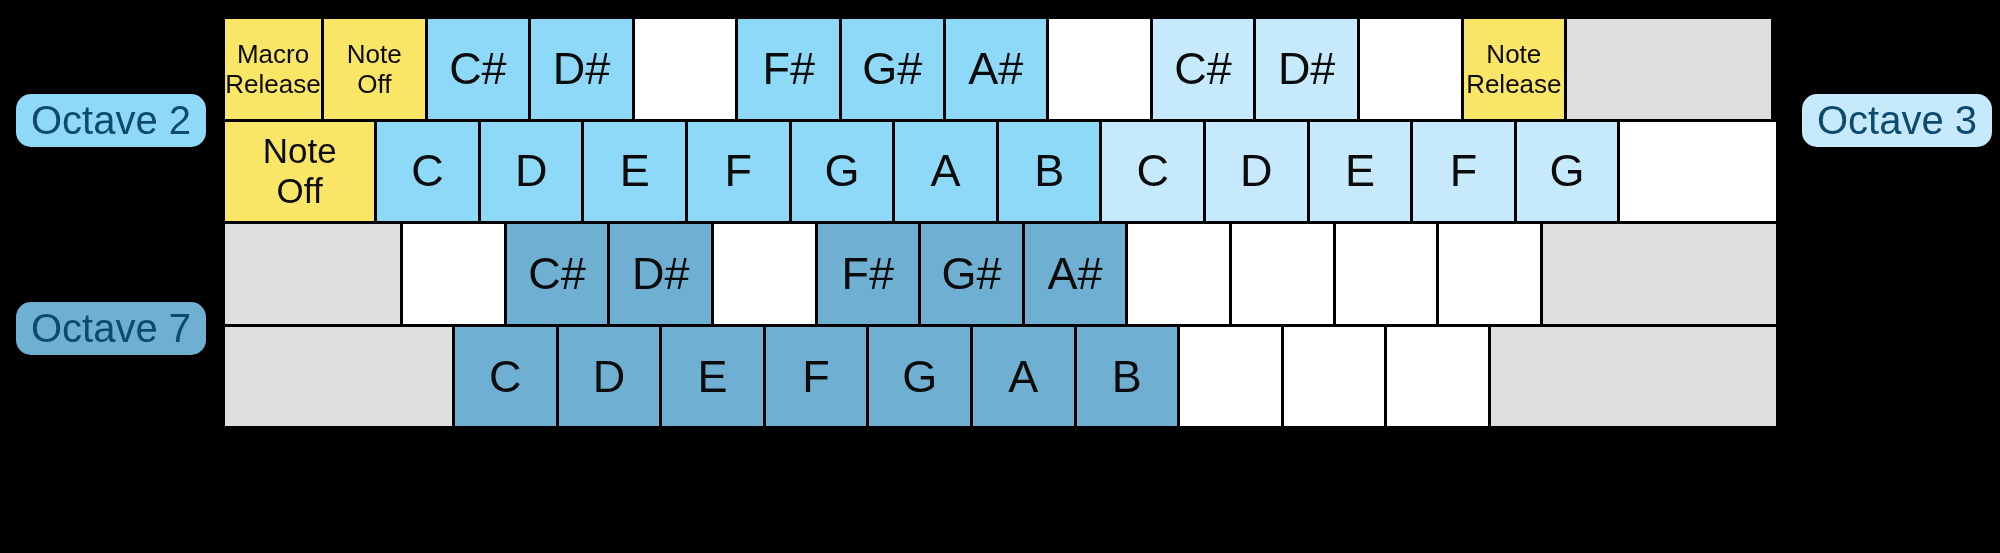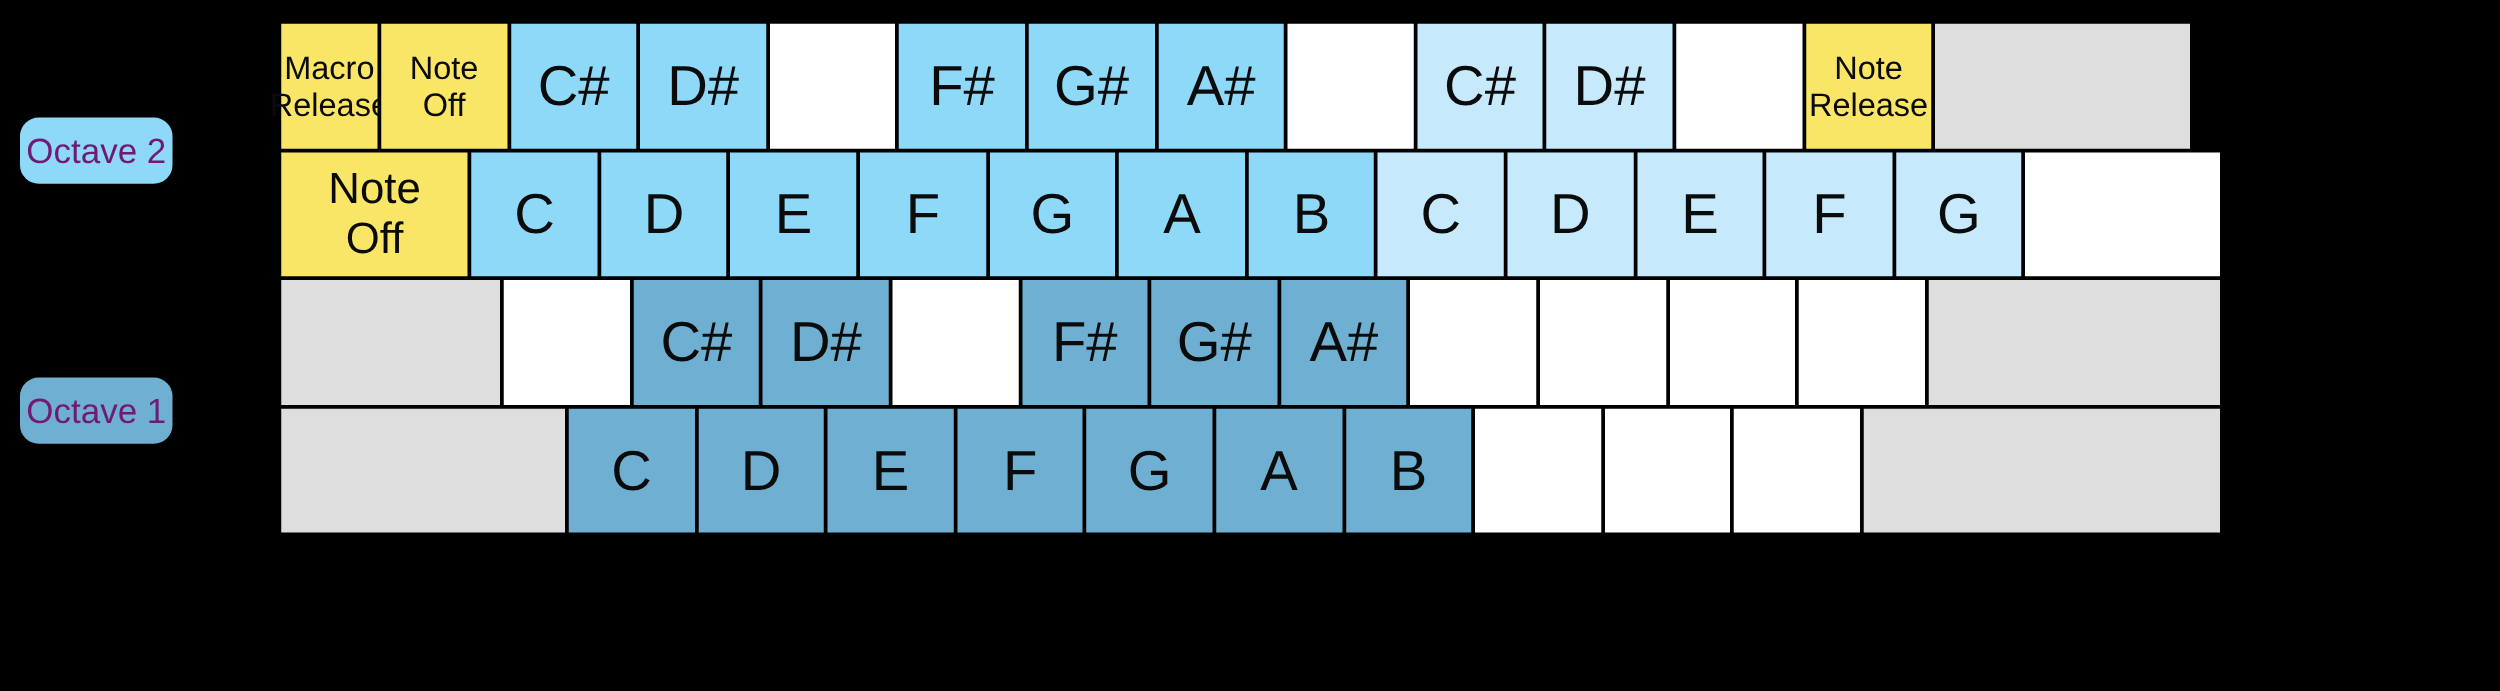--- a/index.html
+++ b/index.html
@@ -44,40 +44,41 @@
   }
   .key.note { font-size: 45px; }
   .key.small { font-size: 26px; line-height: 1.16; }
   .key.medium { font-size: 35px; line-height: 1.15; }
   .key.large { font-size: 45px; }
   .key-line { white-space: nowrap; }
   .pill {
     position: absolute;
     height: 53px;
     line-height: 45px;
-    padding: 4px 5px;
+    padding: 4px 15px;
     border-radius: 15px;
-    font-size: 28px;
-    color: #701a75;
+    font-size: 40px;
+    color: #0c4a6e;
     box-sizing: border-box;
     white-space: nowrap;
   }
   .pill-oct2 { left: 16px;  top: 94px; }
   .pill-oct1 { left: 16px;  top: 302px; }
   .pill-oct3 { left: 1802px; top: 94px; }
 </style>
 </head>
 <body>
 
 <div class="stage">
   <div class="pill pill-oct2" style="background: rgb(142, 216, 248);">Octave 2</div>
-  <div class="pill pill-oct1" style="background: rgb(111, 176, 210);">Octave 1</div>
+  <div class="pill pill-oct1" style="background: rgb(111, 176, 210);">Octave 7</div>
+  <div class="pill pill-oct3" style="background: rgb(198, 234, 251);">Octave 3</div>
   <div class="keyboard">
       <div class="kb-row">
-        <div class="key small" style="width: 77px; background: rgb(249, 229, 102); align-items: center;">
+        <div class="key small" style="width: 96px; background: rgb(249, 229, 102); align-items: center;">
           <div class="key-line">Macro</div>
           <div class="key-line">Release</div>
         </div>
         <div class="key small" style="width: 100.6px; background: rgb(249, 229, 102);">
           <div class="key-line">Note</div>
           <div class="key-line">Off</div>
         </div>
         <div class="key note" style="width: 100.6px; background: rgb(142, 216, 248);">
           <div class="key-line">C#</div>
         </div>

